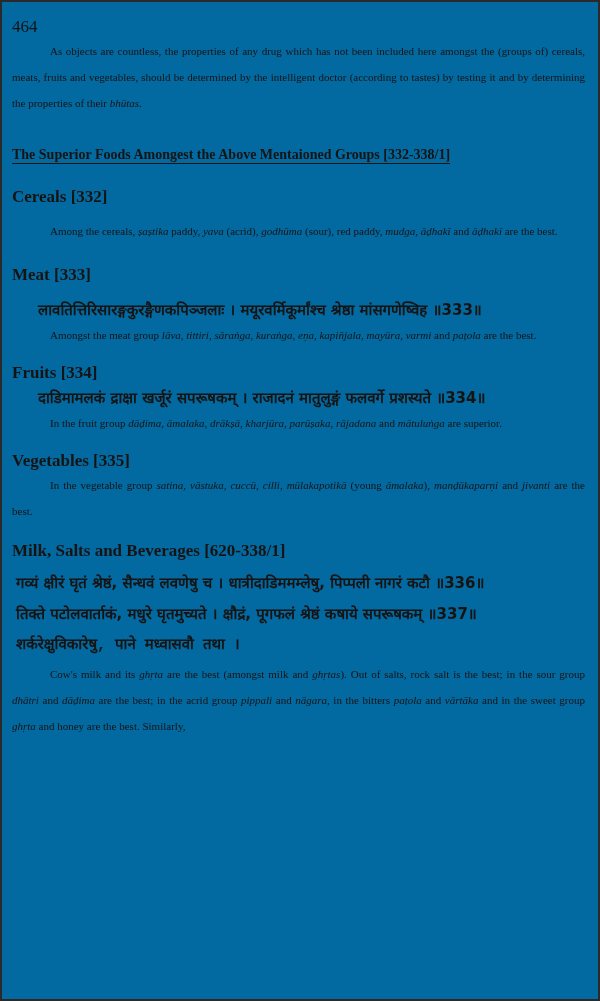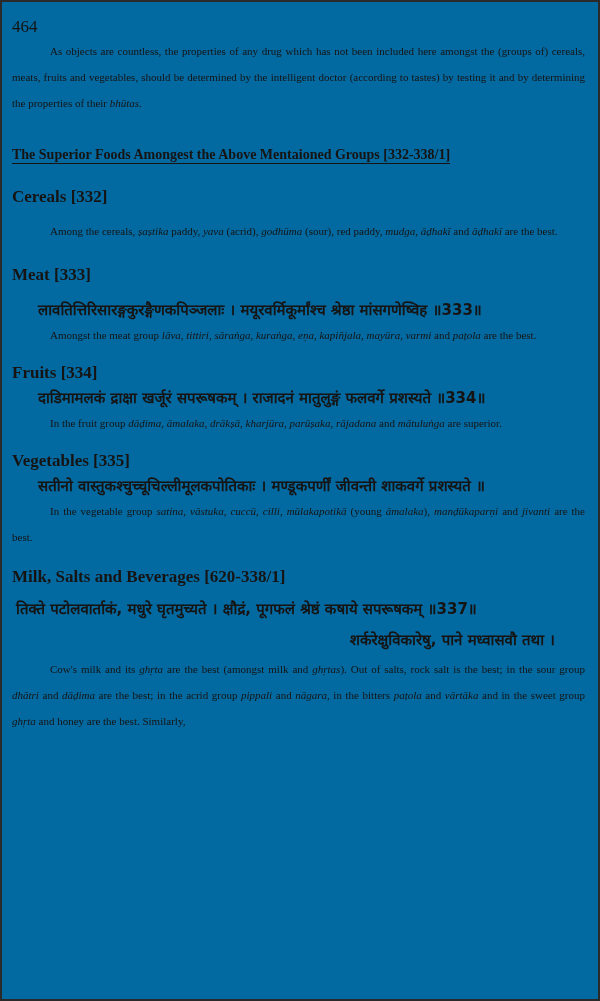--- a/index.html
+++ b/index.html
@@ -50,21 +50,21 @@
   .translation.first{margin-top:10px;}
   .milk-sanskrit{
     font-family:"DejaVu Sans",sans-serif;
     font-weight:700;
     font-size:15px;line-height:31px;
     margin:6px 0 0 0;
     padding-left:4px;
     white-space:nowrap;
   }
   .milk-sanskrit .line{display:block;}
-  .milk-sanskrit .line.centered{text-align:right;padding-right:30px;}
+  .milk-sanskrit .line.centered{text-align:left;padding-right:30px;font-family:Liberation Mono, monospace;}
   .closing{margin-top:0px;}
   i{font-style:italic;}
 </style>
 </head>
 <body>
 
 <div class="page">
 
   <div class="running-head">
     <span class="pagenum">464</span>
@@ -81,23 +81,23 @@
 
   <h3 class="sec-heading mt20">Meat [333]</h3>
   <div class="sanskrit">लावतित्तिरिसारङ्गकुरङ्गैणकपिञ्जलाः । मयूरवर्मिकूर्मांश्च श्रेष्ठा मांसगणेष्विह ॥333॥</div>
   <p class="body translation"><span>Amongst the meat group </span><i>lāva, tittiri, sāraṅga, kuraṅga, eṇa, kapiñjala, mayūra, varmi</i><span> and </span><i>paṭola</i><span> are the best.</span></p>
 
   <h3 class="sec-heading mt14">Fruits [334]</h3>
   <div class="sanskrit tight">दाडिमामलकं द्राक्षा खर्जूरं सपरूषकम् । राजादनं मातुलुङ्गं फलवर्गे प्रशस्यते ॥334॥</div>
   <p class="body translation"><span>In the fruit  group </span><i>dāḍima, āmalaka, drākṣā, kharjūra, parūṣaka, rājadana</i><span> and </span><i>mātuluṅga</i><span> are superior.</span></p>
 
   <h3 class="sec-heading mt14">Vegetables [335]</h3>
-  <div class="sanskrit tight">सतीनो वास्तुकश्चुच्चूचिल्लीमूलकपोतिकाः । मण्डूकपर्णीं जीवन्ती शाकवर्गे प्रशस्यते ॥</div>
   <p class="body translation"><span>In the vegetable group </span><i>satina,</i><span> </span><i>vāstuka, cuccū, cilli, mūlakapotikā</i><span> (young </span><i>āmalaka</i><span>), </span><i>manḍūkaparṇi</i><span> and </span><i>jivanti</i><span> are the best.</span></p>
 
   <h3 class="sec-heading mt16">Milk, Salts and Beverages [620-338/1]</h3>
   <div class="milk-sanskrit">
+    <span class="line">गव्यं क्षीरं घृतं श्रेष्ठं, सैन्धवं लवणेषु च । धात्रीदाडिममम्लेषु, पिप्पली नागरं कटौ ॥336॥</span>
     <span class="line">तिक्ते पटोलवार्ताकं, मधुरे घृतमुच्यते । क्षौद्रं, पूगफलं श्रेष्ठं कषाये सपरूषकम् ॥337॥</span>
     <span class="line centered">शर्करेक्षुविकारेषु, पाने मध्वासवौ तथा ।</span>
   </div>
   <p class="body closing"><span>Cow's milk and its </span><i>ghṛta</i><span> are the best (amongst milk and </span><i>ghṛtas</i><span>). Out of salts, rock salt is the best; in the sour group </span><i>dhātri</i><span> and </span><i>dāḍima</i><span> are the best; in the acrid group </span><i>pippali</i><span> and </span><i>nāgara</i><span>, in the bitters </span><i>paṭola</i><span> and </span><i>vārtāka</i><span> and in the sweet group </span><i>ghṛta</i><span> and honey are the best. Similarly,</span></p>
 
 </div>
 
 </body></html>

